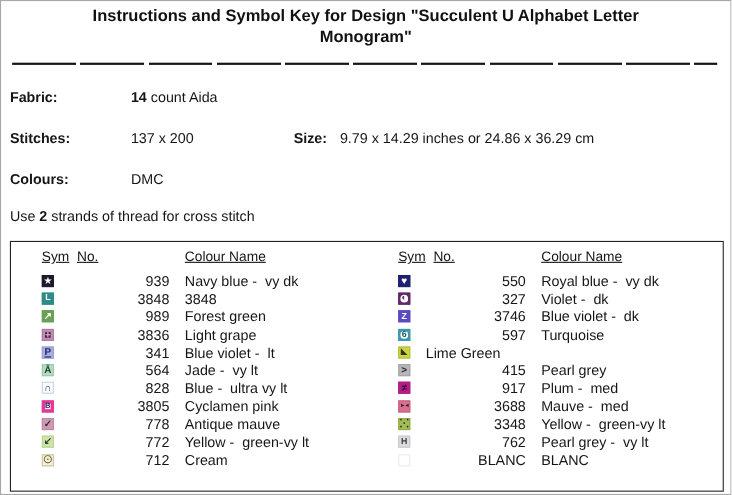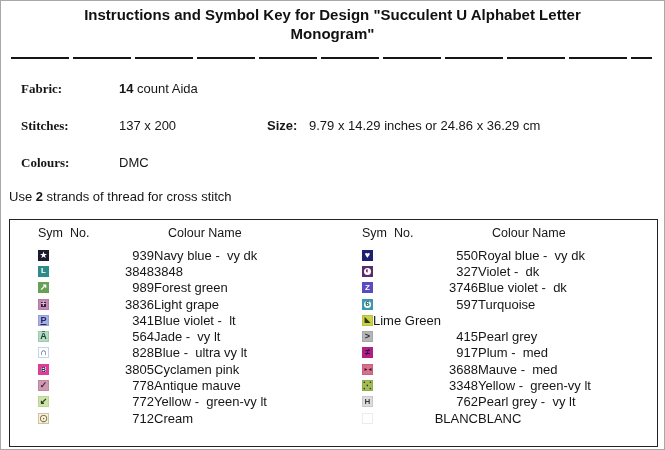--- a/index.html
+++ b/index.html
@@ -8,43 +8,43 @@
     position:relative; width:665px; height:450px;
     background:#ffffff; border:1px solid #a8a8a8;
     font-family:"Liberation Sans", sans-serif; color:#161616;
     overflow:hidden;
   }
   .title { position:absolute; top:4px; left:0; width:100%; text-align:center;
            font-weight:bold; font-size:15px; line-height:19px; color:#111; }
   .divider { position:absolute; top:56px; left:10px; right:12px; height:2px;
              background:repeating-linear-gradient(90deg,#151515 0px,#151515 58px,transparent 58px,transparent 62px); }
   .info-row { position:absolute; left:8px; right:8px; height:16px; font-size:13px; }
-  .lbl { position:absolute; left:12px; font-weight:bold;font-family:Liberation Serif, serif; }
+  .lbl { position:absolute; left:0; font-weight:bold; }
   .val { position:absolute; left:90px; white-space:pre;margin-left:20px; }
   .lbl2 { position:absolute; left:258px; font-weight:bold; }
   .val2 { position:absolute; left:300px; white-space:pre;text-align:right; }
   .strands { position:absolute; left:8px; font-size:13px; white-space:pre; }
   .keytable { position:absolute; left:8px; top:218px; width:649px; height:228px;
               border:1px solid #222; background:#fff; }
   .half { position:absolute; top:0; bottom:0; width:324px; }
   .thead { position:absolute; top:6px; left:0; right:0; height:15px; font-size:12.5px; }
-  .thead span { position:absolute; }
+  .thead span { position:absolute; text-decoration:underline; }
   .h-sym { left:28px; }
   .h-no { left:60px; width:84px; text-align:left; }
   .h-name { left:158px; }
   .rows { position:absolute; top:27px; left:0; right:0; }
   .krow { display:flex; align-items:center; height:16.3px; padding-left:28px; font-size:13px; }
   .sym { position:relative; width:11px; height:11px; flex:0 0 11px;
          border:1px solid transparent; display:flex; align-items:center; justify-content:center; }
   .sym .inner { position:absolute; }
   .sym .inner.circle { top:1px; left:1px; right:1px; bottom:1px; border-radius:50%; }
   .sym .inner.square { top:2px; left:2px; right:2px; bottom:2px; }
   .sym .glyph { position:relative; z-index:1; font-size:8px; line-height:1; }
   .no { width:105px; text-align:right; white-space:pre; }
-  .name { white-space:pre; }
+  .name { padding-left:14px; white-space:pre; }
 </style>
 </head>
 <body>
 
 <div class="page">
 
   <div class="title">
     <div>Instructions and Symbol Key for Design "Succulent U Alphabet Letter</div>
     <div>Monogram"</div>
   </div>

